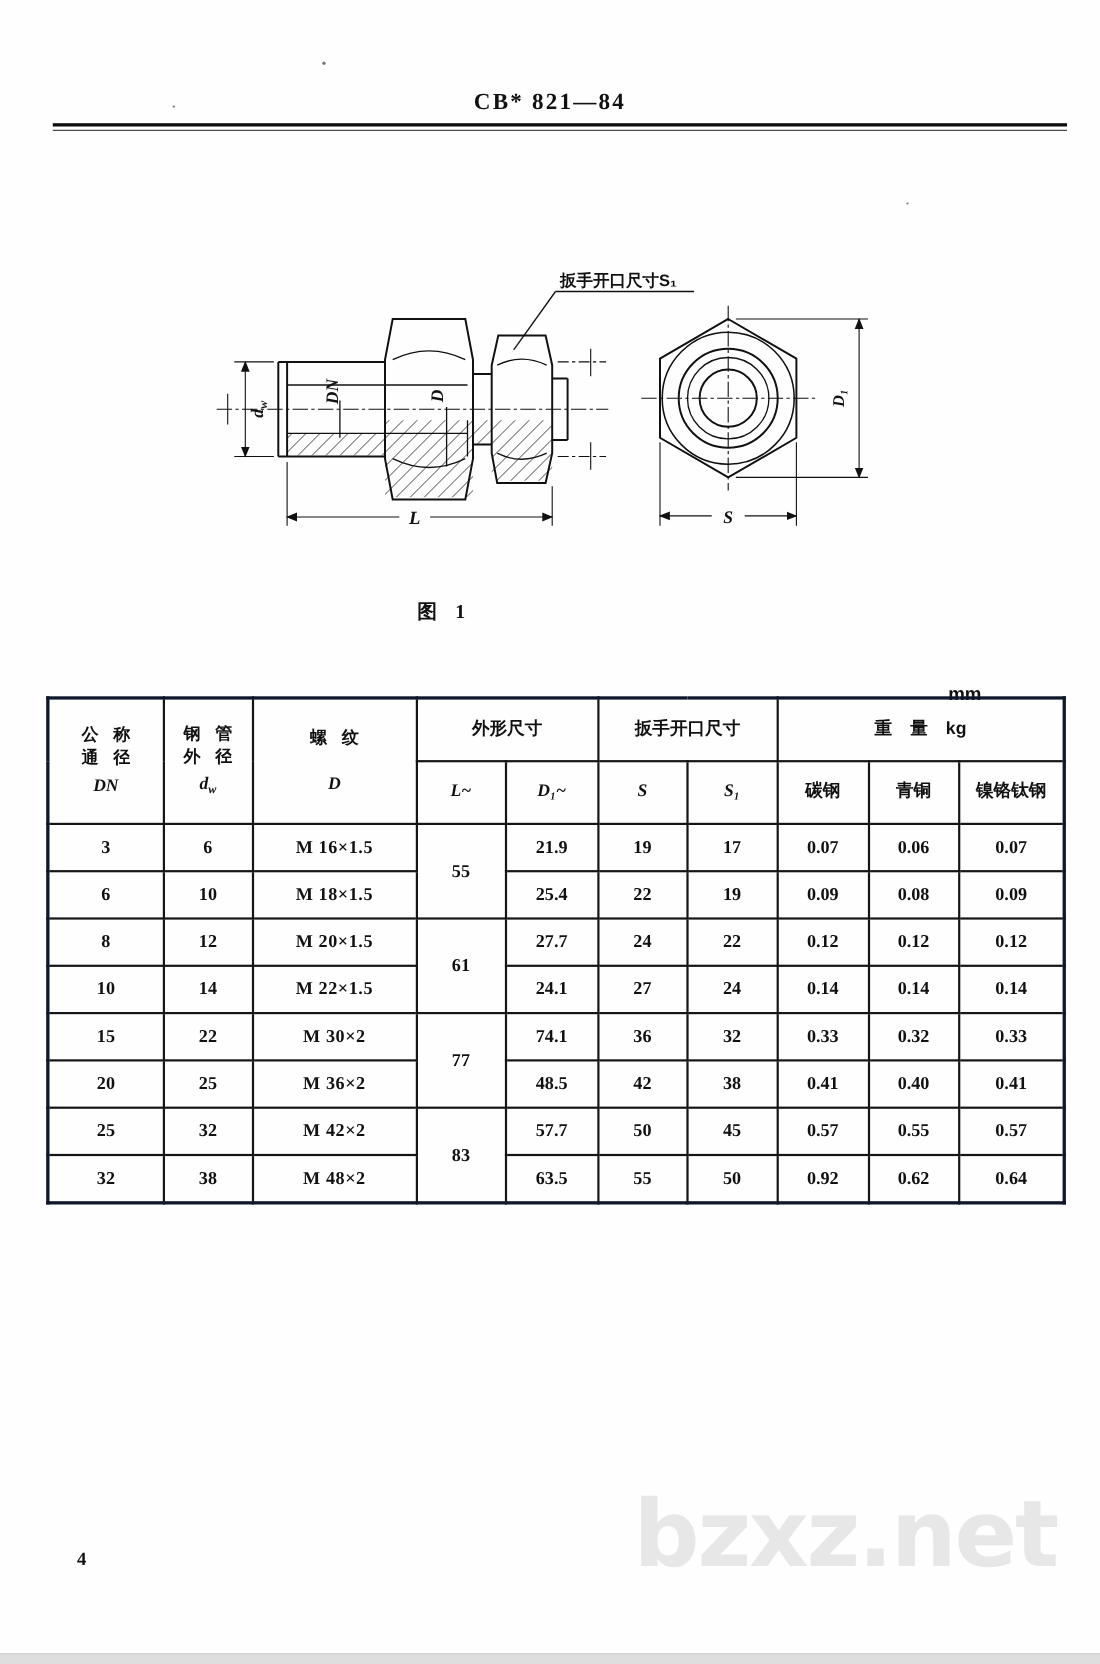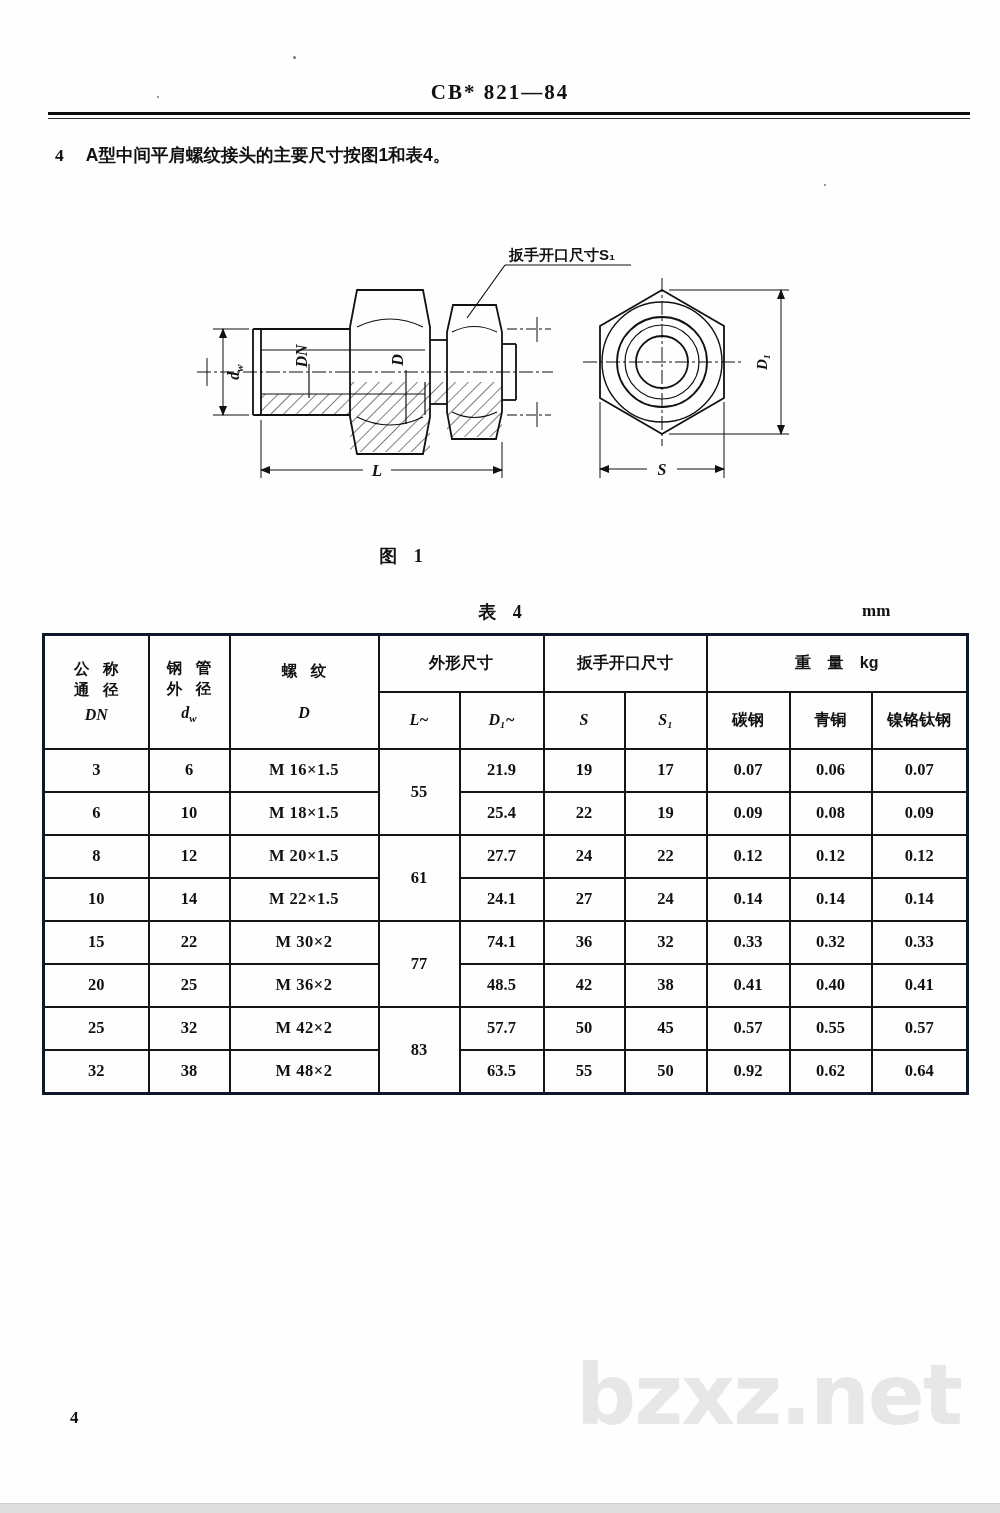--- a/index.html
+++ b/index.html
@@ -15,22 +15,22 @@
   .rule-thick{top:112px;left:48px;width:922px;height:3px;background:#0d0d0d;}
   .rule-thin{top:118px;left:48px;width:922px;height:1px;background:#333;}
   .clause{top:143px;left:55px;font-size:17.5px;font-weight:bold;
     font-family:"Liberation Sans","DejaVu Sans",sans-serif;}
   .clause .num{margin-right:22px;font-family:"Liberation Serif",serif;}
   
   .fig-caption{top:544px;left:0;width:802px;text-align:center;
     font-size:18px;font-weight:bold;word-spacing:12px;}
   .tbl-caption{top:600px;left:0;width:1000px;text-align:center;
     font-size:18px;font-weight:bold;word-spacing:12px;}
-  .unit{top:601px;left:862px;font-size:17px;font-weight:bold;
-    font-family:Liberation Serif, serif;}
+  .unit{top:621px;left:862px;font-size:17px;font-weight:bold;
+    font-family:Liberation Sans, sans-serif;}
   
   table.spec{position:absolute;top:633px;left:42px;width:924px;
     border-collapse:collapse;table-layout:fixed;
     border:3px solid #0f172a;}
   table.spec th,table.spec td{
     border:2px solid #151515;text-align:center;vertical-align:middle;
     padding:0;font-weight:bold;font-size:16px;line-height:1.15;}
   table.spec thead th{height:55px;}
   table.spec td{height:41px;font-size:16.5px;}
   .hdr3 div{margin:3px 0;word-spacing:9px;
@@ -57,23 +57,20 @@
 </style>
 </head>
 <body>
 
 <div class="page">
 
   <div class="abs doc-code">CB* 821—84</div>
   <div class="abs rule-thick"></div>
   <div class="abs rule-thin"></div>
 
-  <div class="abs clause">
-    <span class="num">4</span><span>A型中间平肩螺纹接头的主要尺寸按图1和表4。</span>
-  </div>
 
   <div class="abs fig-wrap">
     <svg width="630" height="280" viewBox="0 0 630 280">
       <defs>
         <marker id="ah" viewBox="0 0 10 10" refX="9" refY="5" markerWidth="10" markerHeight="10" orient="auto-start-reverse">
           <path d="M0,1 L10,5 L0,9 z" fill="#111"></path>
         </marker>
         <pattern id="hatch" patternUnits="userSpaceOnUse" width="9" height="9" patternTransform="rotate(45)">
           <line x1="0" y1="0" x2="0" y2="9" stroke="#111" stroke-width="1.1"></line>
         </pattern>
@@ -157,21 +154,20 @@
       <text transform="rotate(-90 54 140)" x="54" y="140" text-anchor="middle" font-size="16" font-style="italic" font-weight="bold"><tspan>d</tspan><tspan dy="4" font-size="11">w</tspan></text>
       <text transform="rotate(-90 122 124)" x="122" y="124" text-anchor="middle" font-size="16" font-style="italic" font-weight="bold">DN</text>
       <text transform="rotate(-90 218 128)" x="218" y="128" text-anchor="middle" font-size="16" font-style="italic" font-weight="bold">D</text>
       <text x="192" y="244" text-anchor="middle" font-size="17" font-style="italic" font-weight="bold">L</text>
       <text transform="rotate(-90 582 130)" x="582" y="130" text-anchor="middle" font-size="15" font-style="italic" font-weight="bold">D₁</text>
       <text x="477" y="243" text-anchor="middle" font-size="16" font-style="italic" font-weight="bold">S</text>
     </svg>
   </div>
 
   <div class="abs fig-caption">图 1</div>
-  <div class="abs tbl-caption">表 4</div>
   <div class="abs unit">mm</div>
 
   <table class="spec">
     <colgroup>
       <col style="width:105px">
         <col style="width:81px">
         <col style="width:149px">
       <col style="width:81px">
         <col style="width:84px">
         <col style="width:81px">

